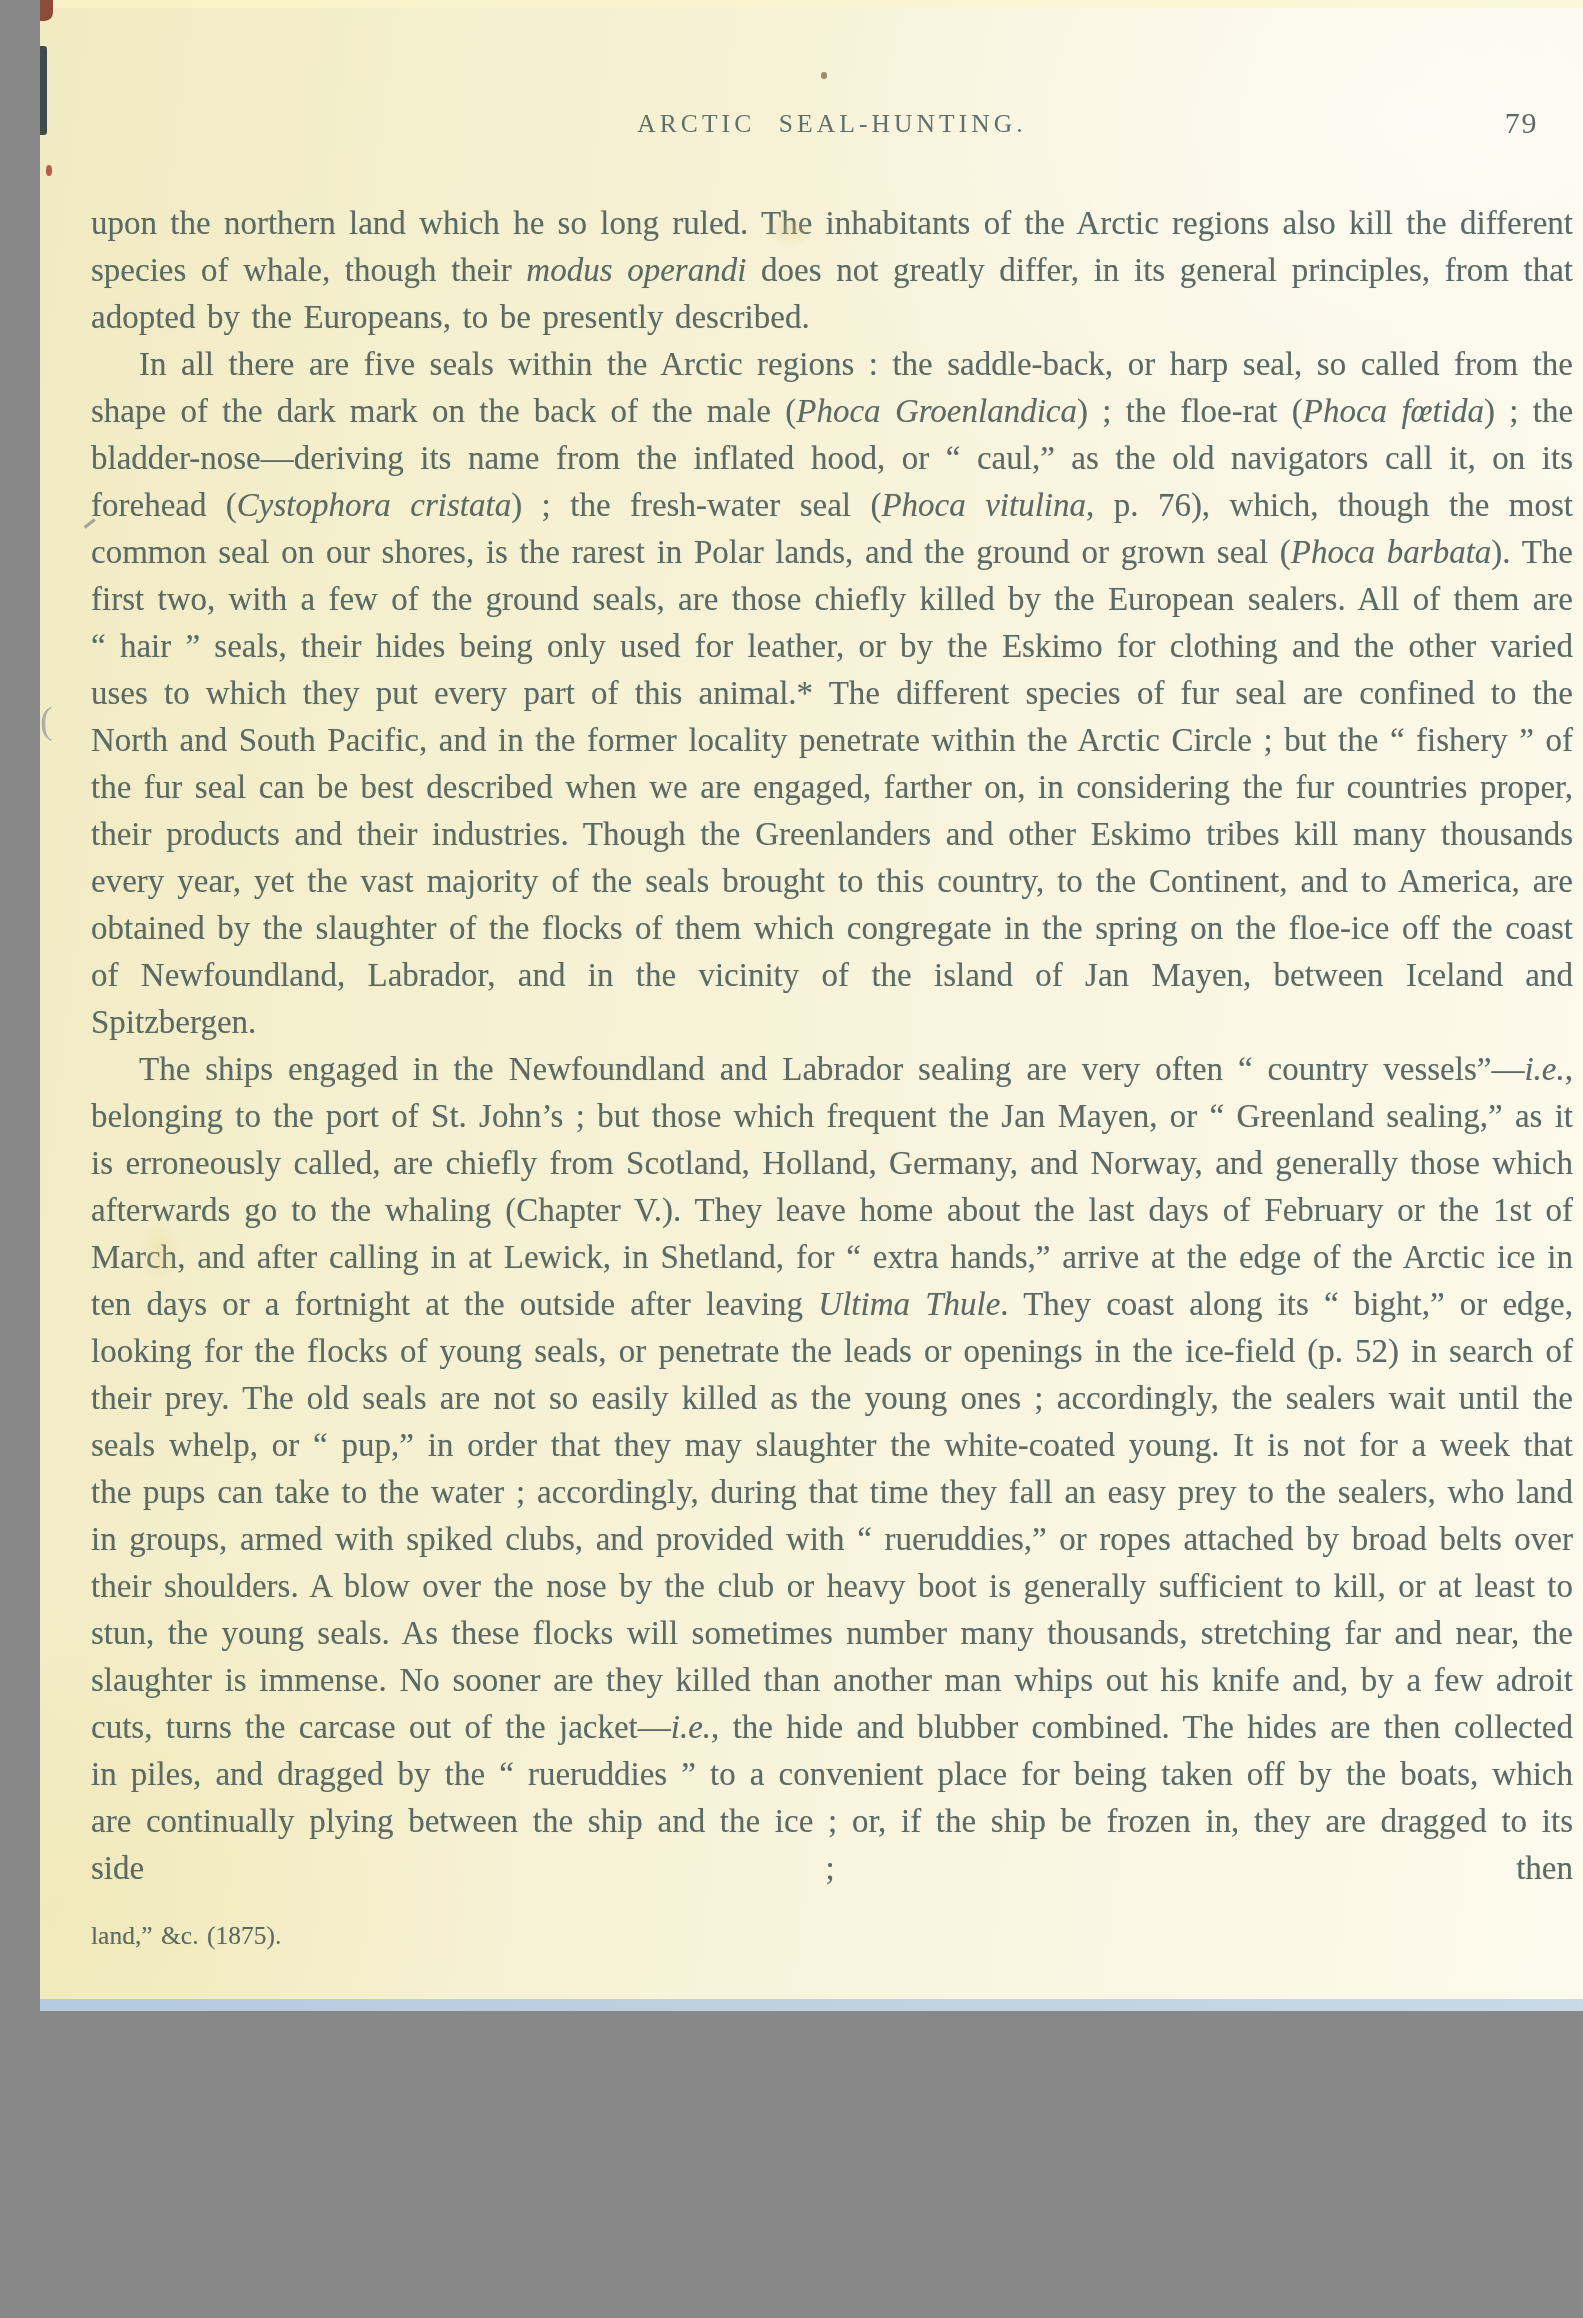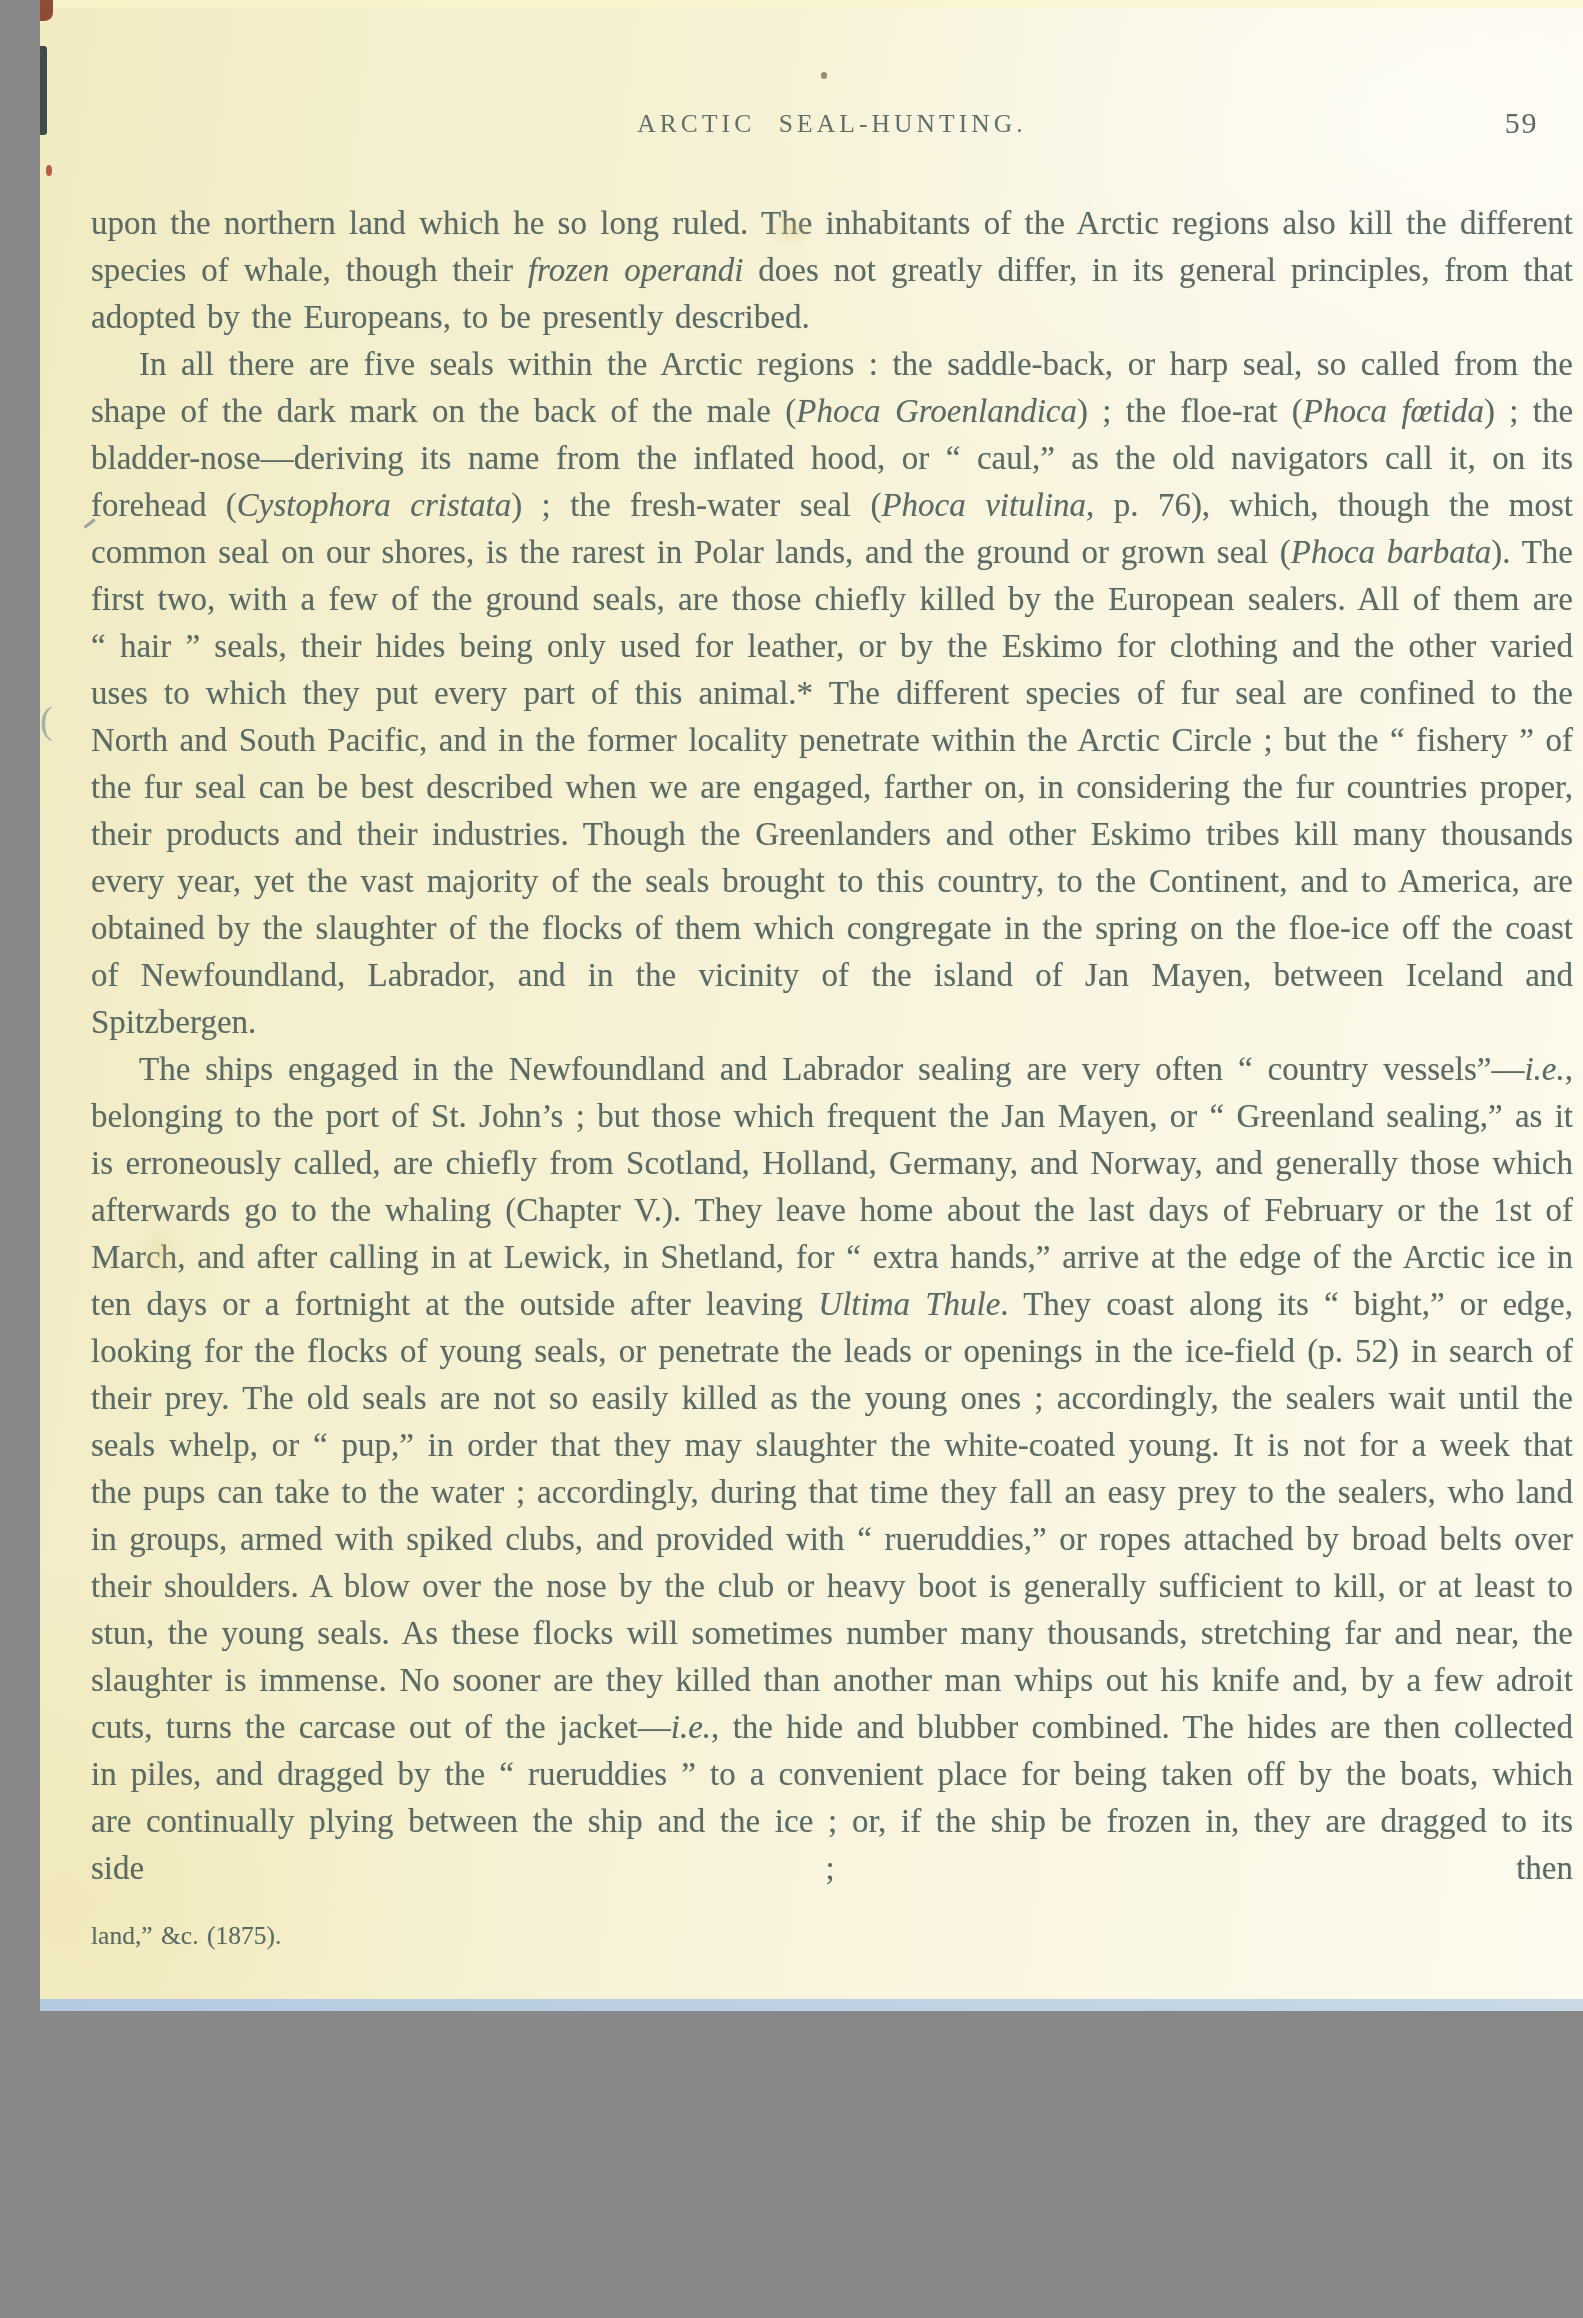--- a/index.html
+++ b/index.html
@@ -63,25 +63,25 @@
 </style>
 </head>
 <body>
 
 <div class="page">
 
   <div class="text-block">
 
     <div class="running-header">
       <div class="page-title">ARCTIC SEAL-HUNTING.</div>
-      <div class="page-number">59</div>
+      <div class="page-number">79</div>
     </div>
 
     <div class="body-text">
-      <p class="para"><span>upon the northern land which he so long ruled. The inhabitants of the Arctic regions also kill the different species of whale, though their </span><i>frozen operandi</i><span> does not greatly differ, in its general principles, from that adopted by the Europeans, to be presently described.</span></p>
+      <p class="para"><span>upon the northern land which he so long ruled. The inhabitants of the Arctic regions also kill the different species of whale, though their </span><i>modus operandi</i><span> does not greatly differ, in its general principles, from that adopted by the Europeans, to be presently described.</span></p>
       <p class="para indent"><span>In all there are five seals within the Arctic regions&nbsp;: the saddle-back, or harp seal, so called from the shape of the dark mark on the back of the male (</span><i>Phoca Groenlandica</i><span>)&nbsp;; the floe-rat (</span><i>Phoca fœtida</i><span>)&nbsp;; the bladder-nose—deriving its name from the inflated hood, or “&nbsp;caul,” as the old navigators call it, on its forehead (</span><i>Cystophora cristata</i><span>)&nbsp;; the fresh-water seal (</span><i>Phoca vitulina</i><span>, p. 76), which, though the most common seal on our shores, is the rarest in Polar lands, and the ground or grown seal (</span><i>Phoca barbata</i><span>). The first two, with a few of the ground seals, are those chiefly killed by the European sealers. All of them are “&nbsp;hair&nbsp;” seals, their hides being only used for leather, or by the Eskimo for clothing and the other varied uses to which they put every part of this animal.* The different species of fur seal are confined to the North and South Pacific, and in the former locality penetrate within the Arctic Circle&nbsp;; but the “&nbsp;fishery&nbsp;” of the fur seal can be best described when we are engaged, farther on, in considering the fur countries proper, their products and their industries. Though the Greenlanders and other Eskimo tribes kill many thousands every year, yet the vast majority of the seals brought to this country, to the Continent, and to America, are obtained by the slaughter of the flocks of them which congregate in the spring on the floe-ice off the coast of Newfoundland, Labrador, and in the vicinity of the island of Jan Mayen, between Iceland and Spitzbergen.</span></p>
       <p class="para indent full-last"><span>The ships engaged in the Newfoundland and Labrador sealing are very often “&nbsp;country vessels”—</span><i>i.e.</i><span>, belonging to the port of St. John’s&nbsp;; but those which frequent the Jan Mayen, or “&nbsp;Greenland sealing,” as it is erroneously called, are chiefly from Scotland, Holland, Germany, and Norway, and generally those which afterwards go to the whaling (Chapter V.). They leave home about the last days of February or the 1st of March, and after calling in at Lewick, in Shetland, for “&nbsp;extra hands,” arrive at the edge of the Arctic ice in ten days or a fortnight at the outside after leaving </span><i>Ultima Thule</i><span>. They coast along its “&nbsp;bight,” or edge, looking for the flocks of young seals, or penetrate the leads or openings in the ice-field (p. 52) in search of their prey. The old seals are not so easily killed as the young ones&nbsp;; accordingly, the sealers wait until the seals whelp, or “&nbsp;pup,” in order that they may slaughter the white-coated young. It is not for a week that the pups can take to the water&nbsp;; accordingly, during that time they fall an easy prey to the sealers, who land in groups, armed with spiked clubs, and provided with “&nbsp;rueruddies,” or ropes attached by broad belts over their shoulders. A blow over the nose by the club or heavy boot is generally sufficient to kill, or at least to stun, the young seals. As these flocks will sometimes number many thousands, stretching far and near, the slaughter is immense. No sooner are they killed than another man whips out his knife and, by a few adroit cuts, turns the carcase out of the jacket—</span><i>i.e.</i><span>, the hide and blubber combined. The hides are then collected in piles, and dragged by the “&nbsp;rueruddies&nbsp;” to a convenient place for being taken off by the boats, which are continually plying between the ship and the ice&nbsp;; or, if the ship be frozen in, they are dragged to its side&nbsp;; then</span></p>
     </div>
 
     <div class="footnote">
       <p class="fline">land,” &amp;c. (1875).</p>
     </div>
 
   </div>
 

